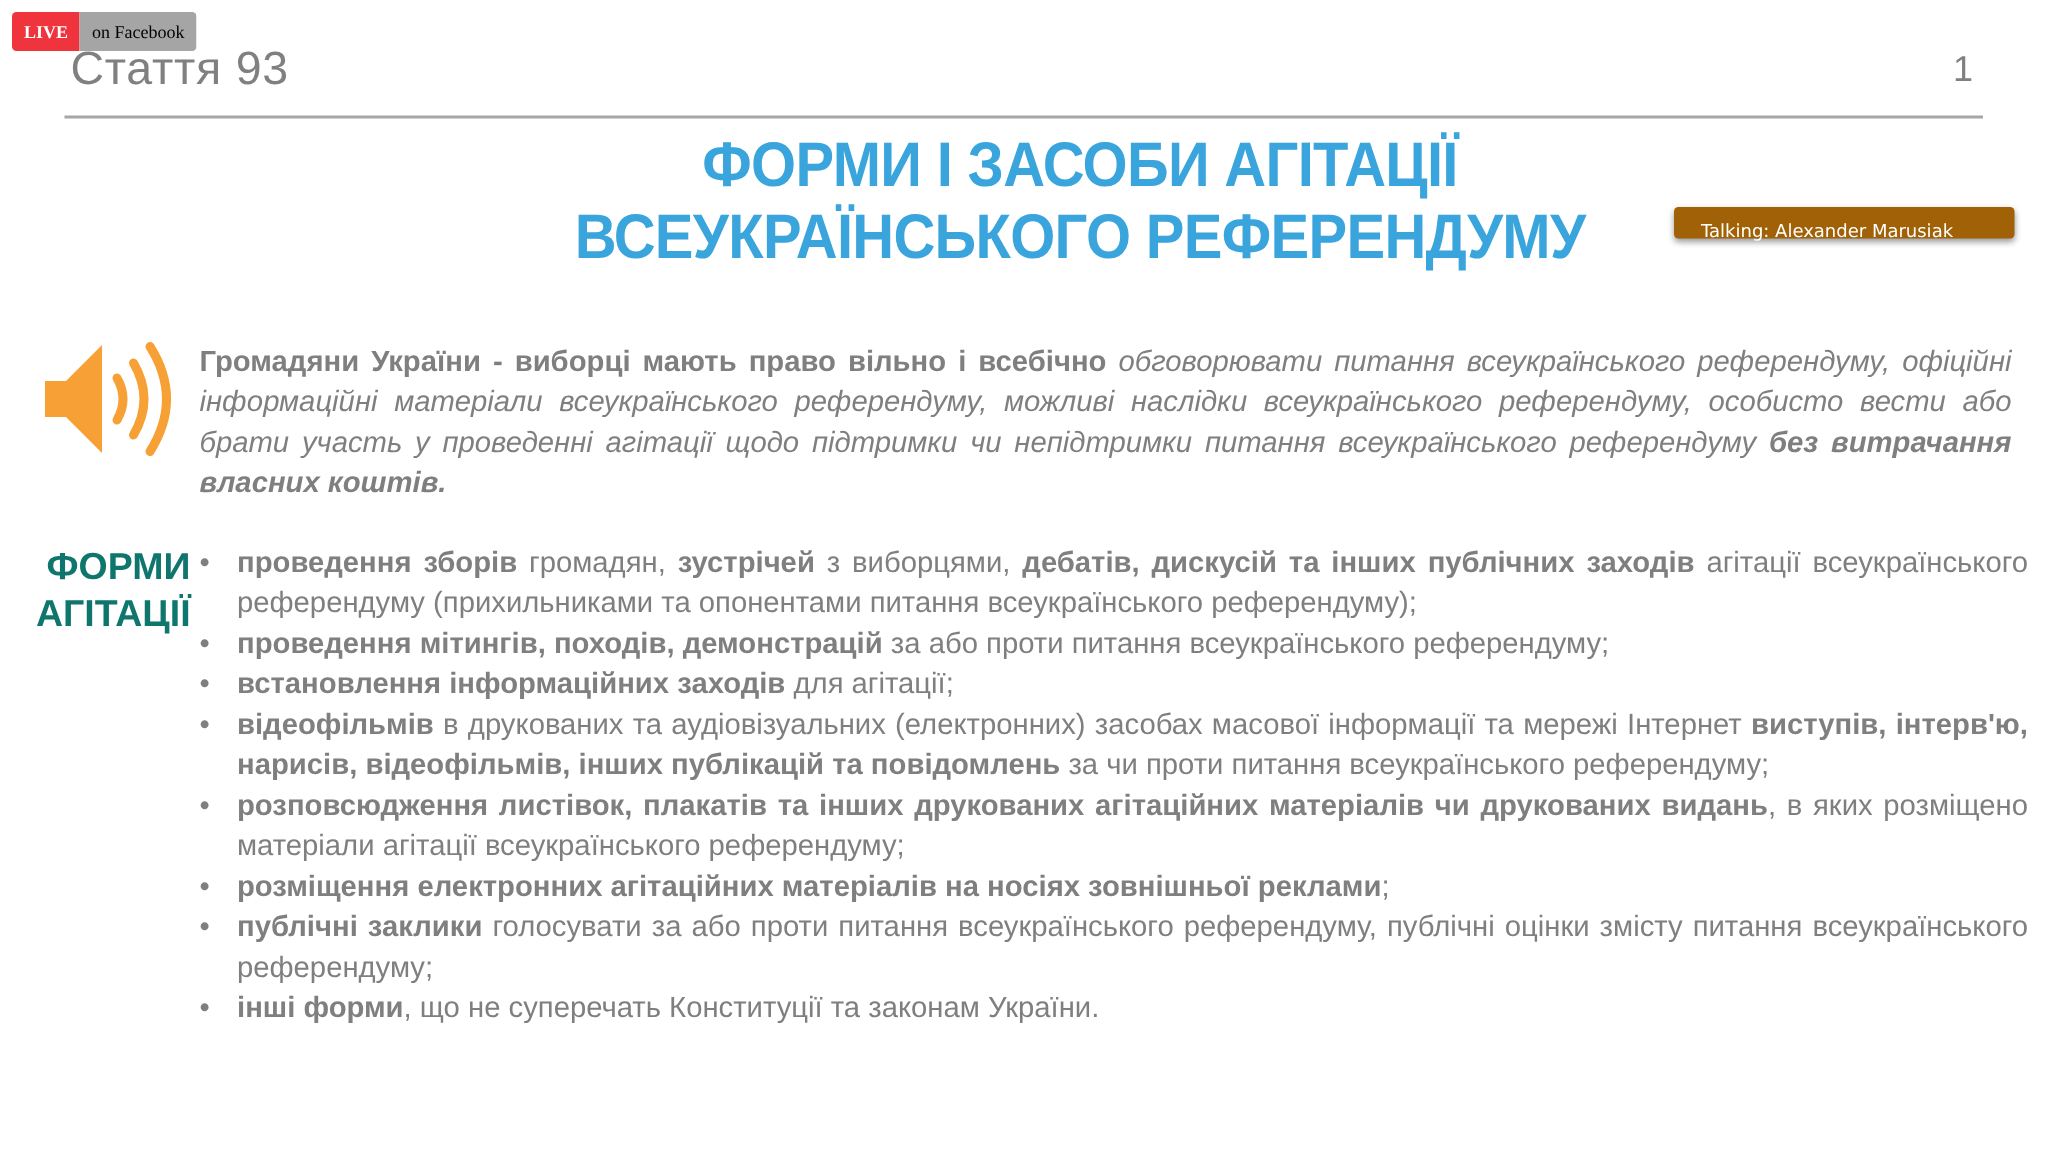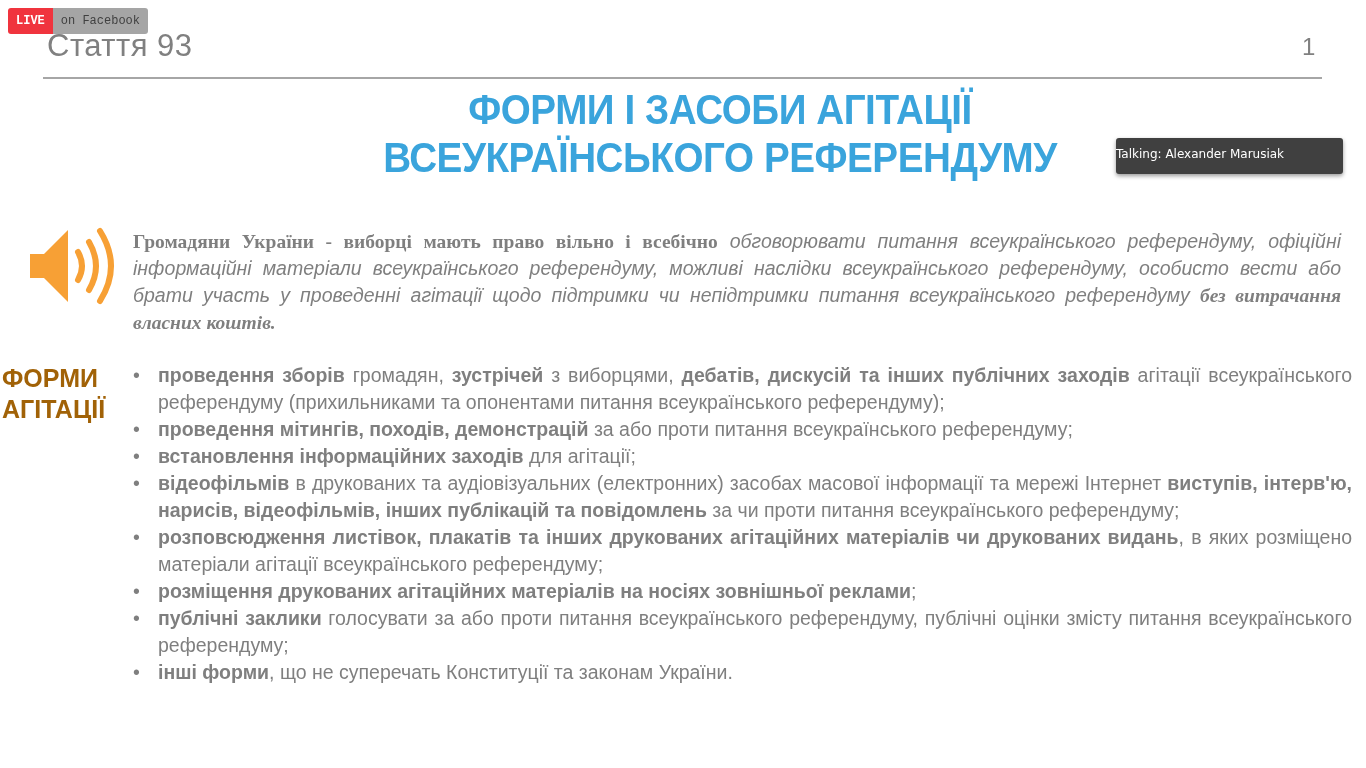--- a/index.html
+++ b/index.html
@@ -1,29 +1,29 @@
 <!DOCTYPE html>
 <html><head>
 <meta charset="utf-8">
 <style>
   html, body { margin:0; padding:0; }
   body { width:1366px; height:768px; background:#ffffff; position:relative; overflow:hidden; font-family:"Liberation Sans", sans-serif; color:#7f7f7f; }
-  .live-badge { position:absolute; left:8px; top:8px; height:26px; display:flex; border-radius:3px; overflow:hidden; font-family:Liberation Mono, monospace; font-size:12px; z-index:5; }
+  .live-badge { position:absolute; left:8px; top:8px; height:26px; display:flex; border-radius:3px; overflow:hidden; font-family:Liberation Serif, serif; font-size:12px; z-index:5; }
   .live-badge .live { background:#f0343e; color:#fff; font-weight:bold; padding:0 8px; line-height:26px; }
-  .live-badge .fb { background:#a5a5a5; color:#404040; padding:0 8px; line-height:26px; }
+  .live-badge .fb { background:#a5a5a5; color:#000000; padding:0 8px; line-height:26px; }
   .section-label { position:absolute; left:47px; top:28px; font-size:31px; color:#808080; letter-spacing:0.5px; }
   .page-number { position:absolute; left:1302px; top:33px; font-size:24px; color:#808080; }
   .header-rule { position:absolute; left:43px; top:77px; width:1279px; height:2px; background:#a6a6a6; }
   .title { position:absolute; left:300px; top:86px; width:840px; text-align:center; color:#3aa4dc; font-weight:bold; font-size:42px; line-height:48px; letter-spacing:-0.5px; transform:scaleX(0.92); transform-origin:center; }
-  .talking { position:absolute; left:1116px; top:138px; width:227px; height:36px; background:#404040; border-radius:3px; box-shadow:0 2px 4px rgba(0,0,0,.4); color:#fff; font-family:"DejaVu Sans", sans-serif; font-size:12px; line-height:33px; box-sizing:border-box; }
+  .talking { position:absolute; left:1116px; top:138px; width:227px; height:21px; background:#a16207; border-radius:3px; box-shadow:0 2px 4px rgba(0,0,0,.4); color:#fff; font-family:"DejaVu Sans", sans-serif; font-size:12px; line-height:33px; padding-left:18px; box-sizing:border-box; }
   .speaker { position:absolute; left:28px; top:226px; width:92px; height:80px; }
   .intro { position:absolute; left:133px; top:228px; width:1208px; font-size:19.5px; line-height:27px; text-align:justify; text-align-last:left; color:#7f7f7f; }
-  .intro b { font-weight:bold;font-family:Liberation Serif, serif; }
+  .intro b { font-weight:bold; }
   .intro i { font-style:italic;margin-top:32px; }
-  .forms-label { position:absolute; left:2px; top:363px; width:125px; text-align:left; color:#a16207; font-weight:bold; font-size:25px; line-height:31px; }
+  .forms-label { position:absolute; left:2px; top:363px; width:125px; text-align:right; color:#0f766e; font-weight:bold; font-size:25px; line-height:31px; }
   .bullets { position:absolute; left:133px; top:362px; width:1219px; margin:0; padding:0; list-style:none; font-size:19.5px; line-height:27px; color:#7f7f7f; }
   .bullets li { position:relative; padding-left:25px; text-align:justify; text-align-last:left; }
   .bullets li .dot { position:absolute; left:0; top:0; }
   .bullets b { font-weight:bold; }
 </style>
 </head>
 <body>
 
 <div class="live-badge">
   <span class="live">LIVE</span>
@@ -58,16 +58,16 @@
   <div>ФОРМИ</div>
   <div>АГІТАЦІЇ</div>
 </div>
 
 <ul class="bullets" id="bullets">
     <li><span class="dot">•</span><b>проведення зборів</b><span> громадян, </span><b>зустрічей</b><span> з виборцями, </span><b>дебатів, дискусій та інших публічних заходів</b><span> агітації всеукраїнського референдуму (прихильниками та опонентами питання всеукраїнського референдуму);</span></li>
     <li><span class="dot">•</span><b>проведення мітингів, походів, демонстрацій</b><span> за або проти питання всеукраїнського референдуму;</span></li>
     <li><span class="dot">•</span><b>встановлення інформаційних заходів</b><span> для агітації;</span></li>
     <li><span class="dot">•</span><b>відеофільмів</b><span> в друкованих та аудіовізуальних (електронних) засобах масової інформації та мережі Інтернет </span><b>виступів, інтерв'ю, нарисів, відеофільмів, інших публікацій та повідомлень</b><span> за чи проти питання всеукраїнського референдуму;</span></li>
     <li><span class="dot">•</span><b>розповсюдження листівок, плакатів та інших друкованих агітаційних матеріалів чи друкованих видань</b><span>, в яких розміщено матеріали агітації всеукраїнського референдуму;</span></li>
-    <li><span class="dot">•</span><b>розміщення друкованих агітаційних матеріалів на носіях зовнішньої реклами</b><span>;</span></li>
+    <li><span class="dot">•</span><b>розміщення електронних агітаційних матеріалів на носіях зовнішньої реклами</b><span>;</span></li>
     <li><span class="dot">•</span><b>публічні заклики</b><span> голосувати за або проти питання всеукраїнського референдуму, публічні оцінки змісту питання всеукраїнського референдуму;</span></li>
     <li><span class="dot">•</span><b>інші форми</b><span>, що не суперечать Конституції та законам України.</span></li>
   </ul>
 
 </body></html>

